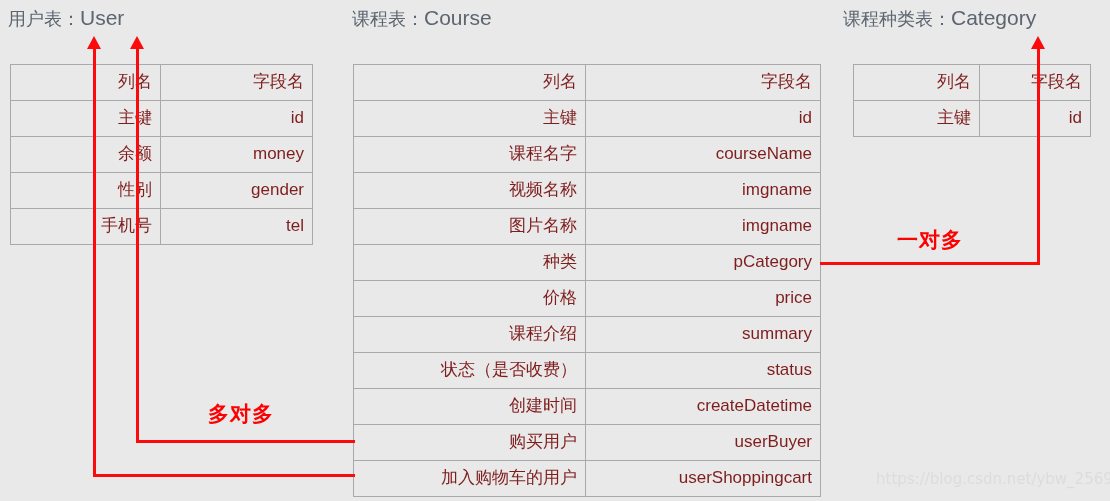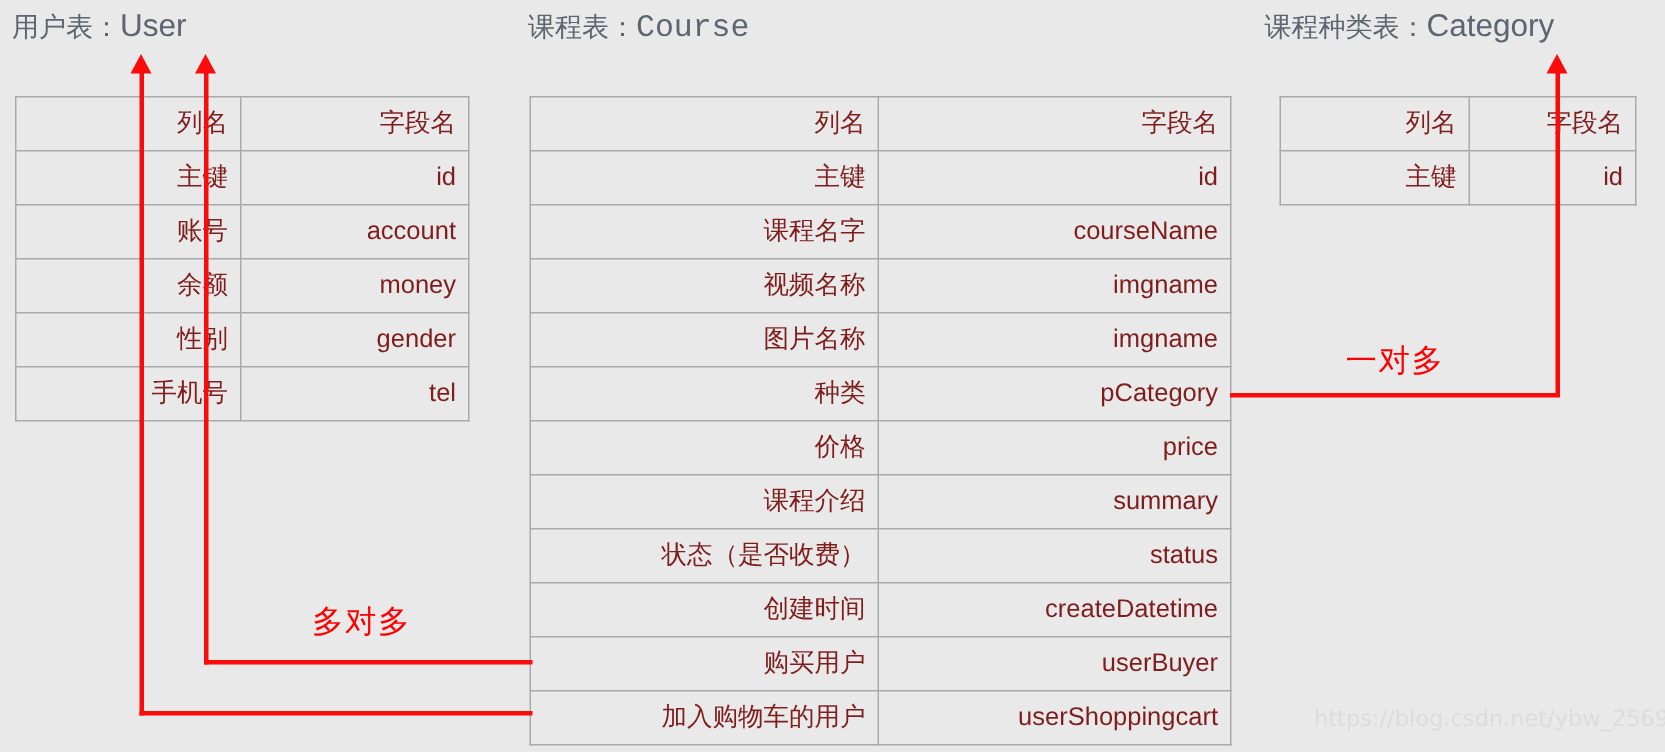--- a/index.html
+++ b/index.html
@@ -66,21 +66,21 @@
     position: absolute;
     width: 0; height: 0;
     border-left: 7px solid transparent;
     border-right: 7px solid transparent;
     border-bottom: 13px solid #fb0b0b;
   }
 
   .rel-label {
     position: absolute;
     color: #fe0000;
-    font-weight: normal;
+    font-weight: bold;
     font-size: 21px;
     white-space: nowrap;
     letter-spacing: 1px;
   }
 
   .watermark {
     position: absolute;
     color: #dcdcdc;
     font-size: 15px;
     white-space: nowrap;
@@ -104,39 +104,35 @@
     <tbody>
       <tr>
         <td>列名</td>
         <td>字段名</td>
       </tr>
       <tr>
         <td>主键</td>
         <td>id</td>
       </tr>
       <tr>
-        <td>账号</td>
-        <td>account</td>
-      </tr>
-      <tr>
         <td>余额</td>
         <td>money</td>
       </tr>
       <tr>
         <td>性别</td>
         <td>gender</td>
       </tr>
       <tr>
         <td>手机号</td>
         <td>tel</td>
       </tr>
     </tbody>
   </table>
 
-  <div class="tbl-title" style="left:352px; top:6px;font-family:Liberation Mono, monospace;">
+  <div class="tbl-title" style="left:352px; top:6px;">
     <span class="cn">课程表：</span><span class="en">Course</span>
   </div>
 
   <table class="db-table t-course" style="left:353px; top:64px; width:467px;">
     <colgroup>
         <col style="width:232px">
         <col style="width:235px">
       </colgroup>
     <tbody>
       <tr>

